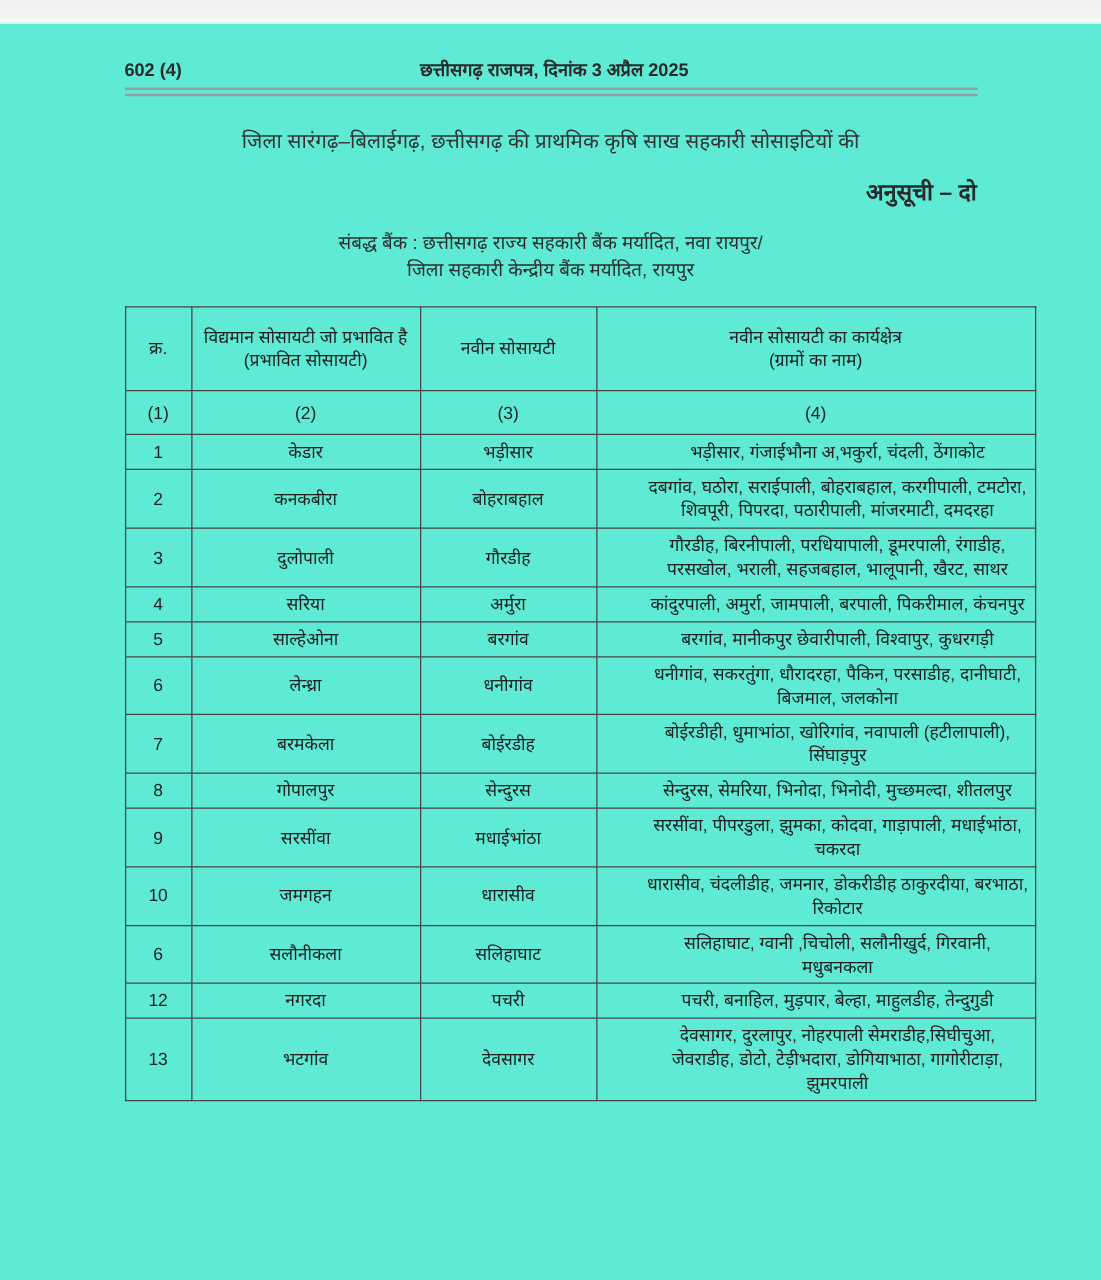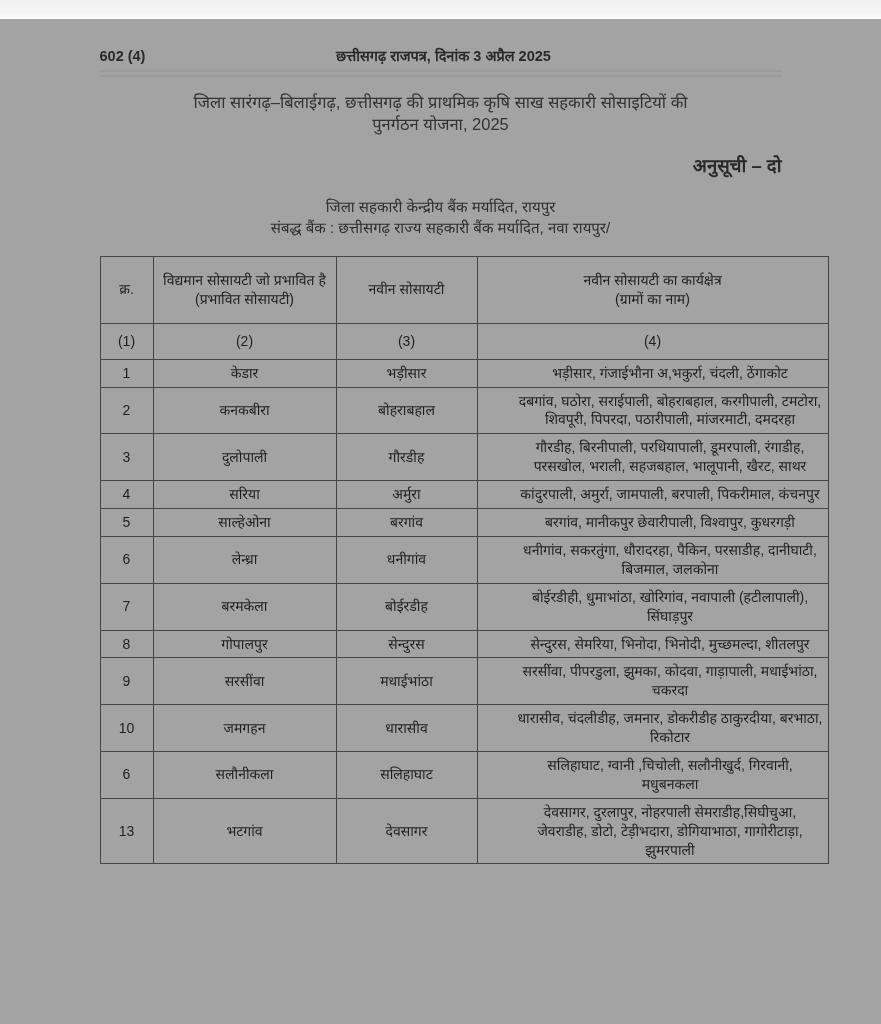--- a/index.html
+++ b/index.html
@@ -6,21 +6,21 @@
     margin: 0;
     padding: 0;
     background: #ffffff;
     font-family: "Liberation Sans", "DejaVu Sans", sans-serif;
     color: #222222;
   }
   .page {
     position: relative;
     width: 881px;
     height: 1024px;
-    background: #a3a3a3;
+    background: #5eead4;
     overflow: hidden;
   }
   .scan-top-band {
     height: 18px;
     background: linear-gradient(to bottom, #f1f1f1 0%, #f4f4f4 70%, #fbfbfb 100%);
     border-bottom: 1px solid #fafafa;
   }
   .content {
     width: 682px;
     margin: 0 auto;
@@ -39,21 +39,21 @@
     text-align: center;
     padding-right: 40px;
   }
   .double-rule {
     margin-top: 5px;
     height: 3px;
     border-top: 2px solid #9b9b9b;
     border-bottom: 2px solid #9b9b9b;
   }
   .doc-title {
-    margin-top: 14px;
+    margin-top: 25px;
     text-align: center;
     font-size: 16.5px;
     line-height: 1.35;
     color: #333333;
   }
   .schedule-heading {
     margin-top: 16px;
     text-align: right;
     font-size: 18.5px;
     font-weight: bold;
@@ -101,28 +101,27 @@
 
     <div class="gazette-header">
       <span class="page-number">602 (4)</span>
       <span class="gazette-title">छत्तीसगढ़ राजपत्र, दिनांक 3 अप्रैल 2025</span>
     </div>
 
     <div class="double-rule"></div>
 
     <div class="doc-title">
       <div>जिला सारंगढ़–बिलाईगढ़, छत्तीसगढ़ की प्राथमिक कृषि साख सहकारी सोसाइटियों की</div>
-      <div>पुनर्गठन योजना, 2025</div>
     </div>
 
     <div class="schedule-heading">अनुसूची – दो</div>
 
     <div class="bank-block">
+      <div>संबद्ध बैंक :  छत्तीसगढ़ राज्य सहकारी बैंक मर्यादित, नवा रायपुर/</div>
       <div>जिला सहकारी केन्द्रीय बैंक मर्यादित, रायपुर</div>
-      <div>संबद्ध बैंक :  छत्तीसगढ़ राज्य सहकारी बैंक मर्यादित, नवा रायपुर/</div>
     </div>
 
     <table class="reorg-table">
       <thead>
         <tr>
           <th class="col-sn main-hdr">क्र.</th>
           <th class="col-old main-hdr">विद्यमान सोसायटी जो प्रभावित है (प्रभावित सोसायटी)</th>
           <th class="col-new main-hdr">नवीन सोसायटी</th>
           <th class="col-area main-hdr prewrap">नवीन सोसायटी का कार्यक्षेत्र
 (ग्रामों का नाम)</th>
@@ -195,20 +194,26 @@
     <td class="col-new">धारासीव</td>
     <td class="col-area">धारासीव, चंदलीडीह, जमनार, डोकरीडीह ठाकुरदीया, बरभाठा, रिकोटार</td>
   </tr>
           <tr>
     <td class="col-sn">6</td>
     <td class="col-old">सलौनीकला</td>
     <td class="col-new">सलिहाघाट</td>
     <td class="col-area">सलिहाघाट, ग्वानी ,चिचोली, सलौनीखुर्द, गिरवानी, मधुबनकला</td>
   </tr>
           <tr>
+    <td class="col-sn">12</td>
+    <td class="col-old">नगरदा</td>
+    <td class="col-new">पचरी</td>
+    <td class="col-area">पचरी, बनाहिल, मुड़पार, बेल्हा, माहुलडीह, तेन्दुगुडी</td>
+  </tr>
+          <tr>
     <td class="col-sn">13</td>
     <td class="col-old">भटगांव</td>
     <td class="col-new">देवसागर</td>
     <td class="col-area">देवसागर, दुरलापुर, नोहरपाली सेमराडीह,सिघीचुआ, जेवराडीह, डोटो, टेड़ीभदारा, डोगियाभाठा, गागोरीटाड़ा, झुमरपाली</td>
   </tr>
         </tbody>
     </table>
 
   </div>
 </div>

